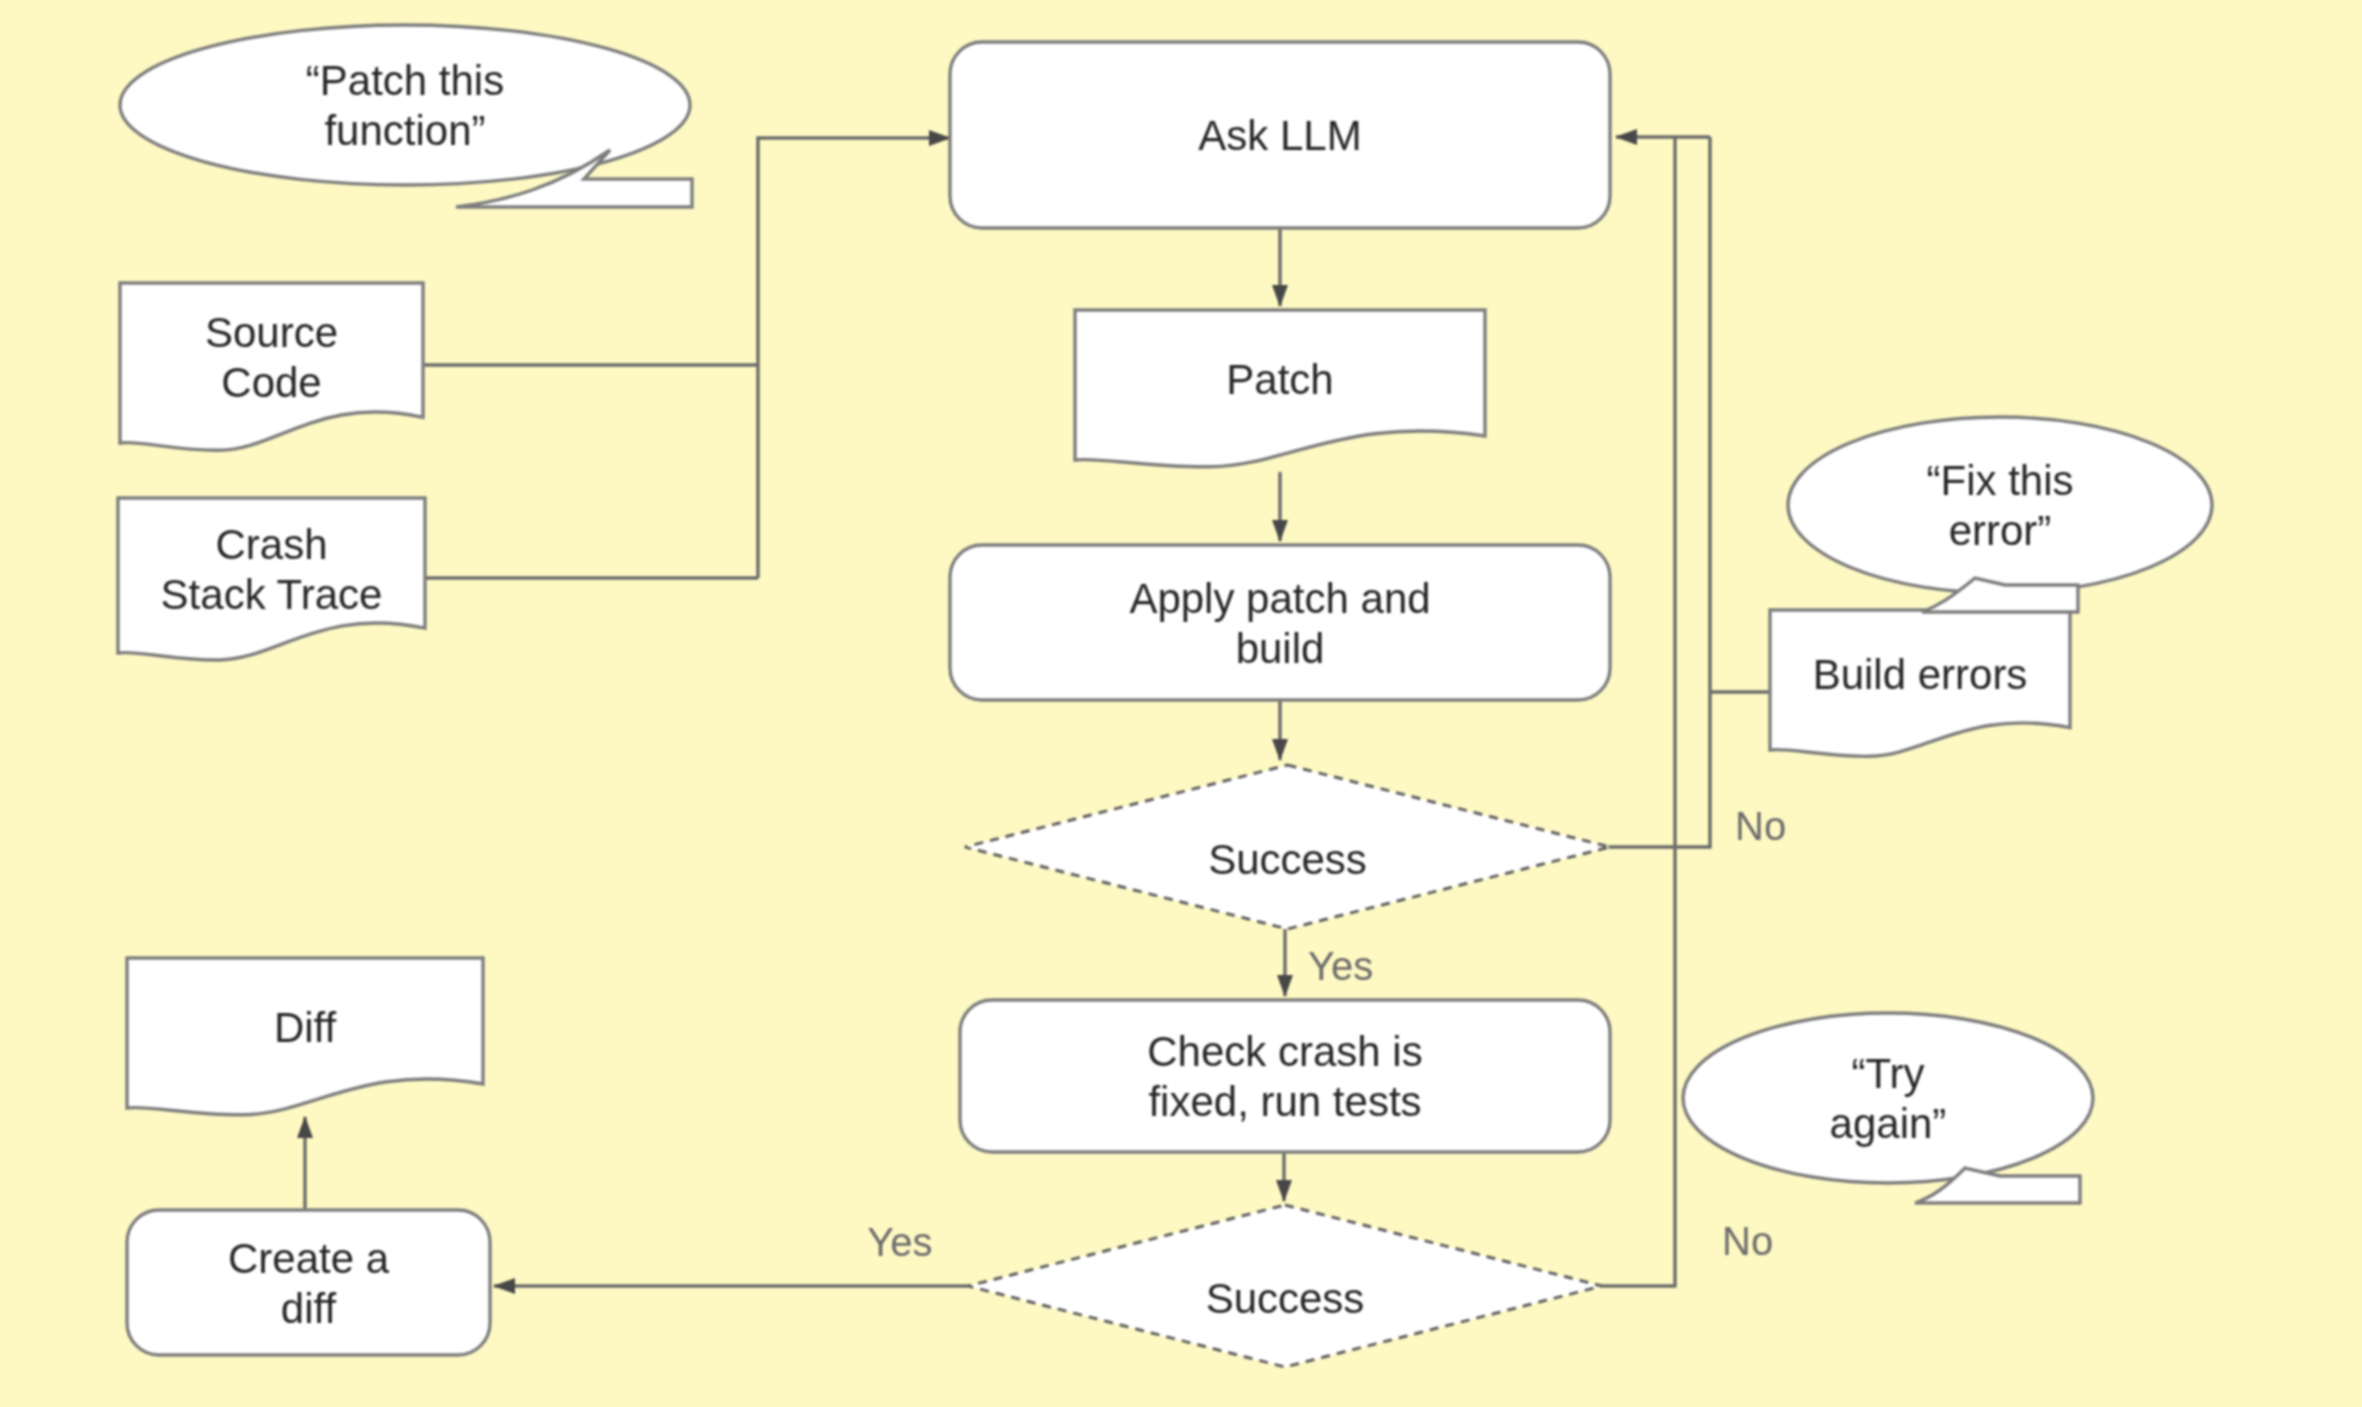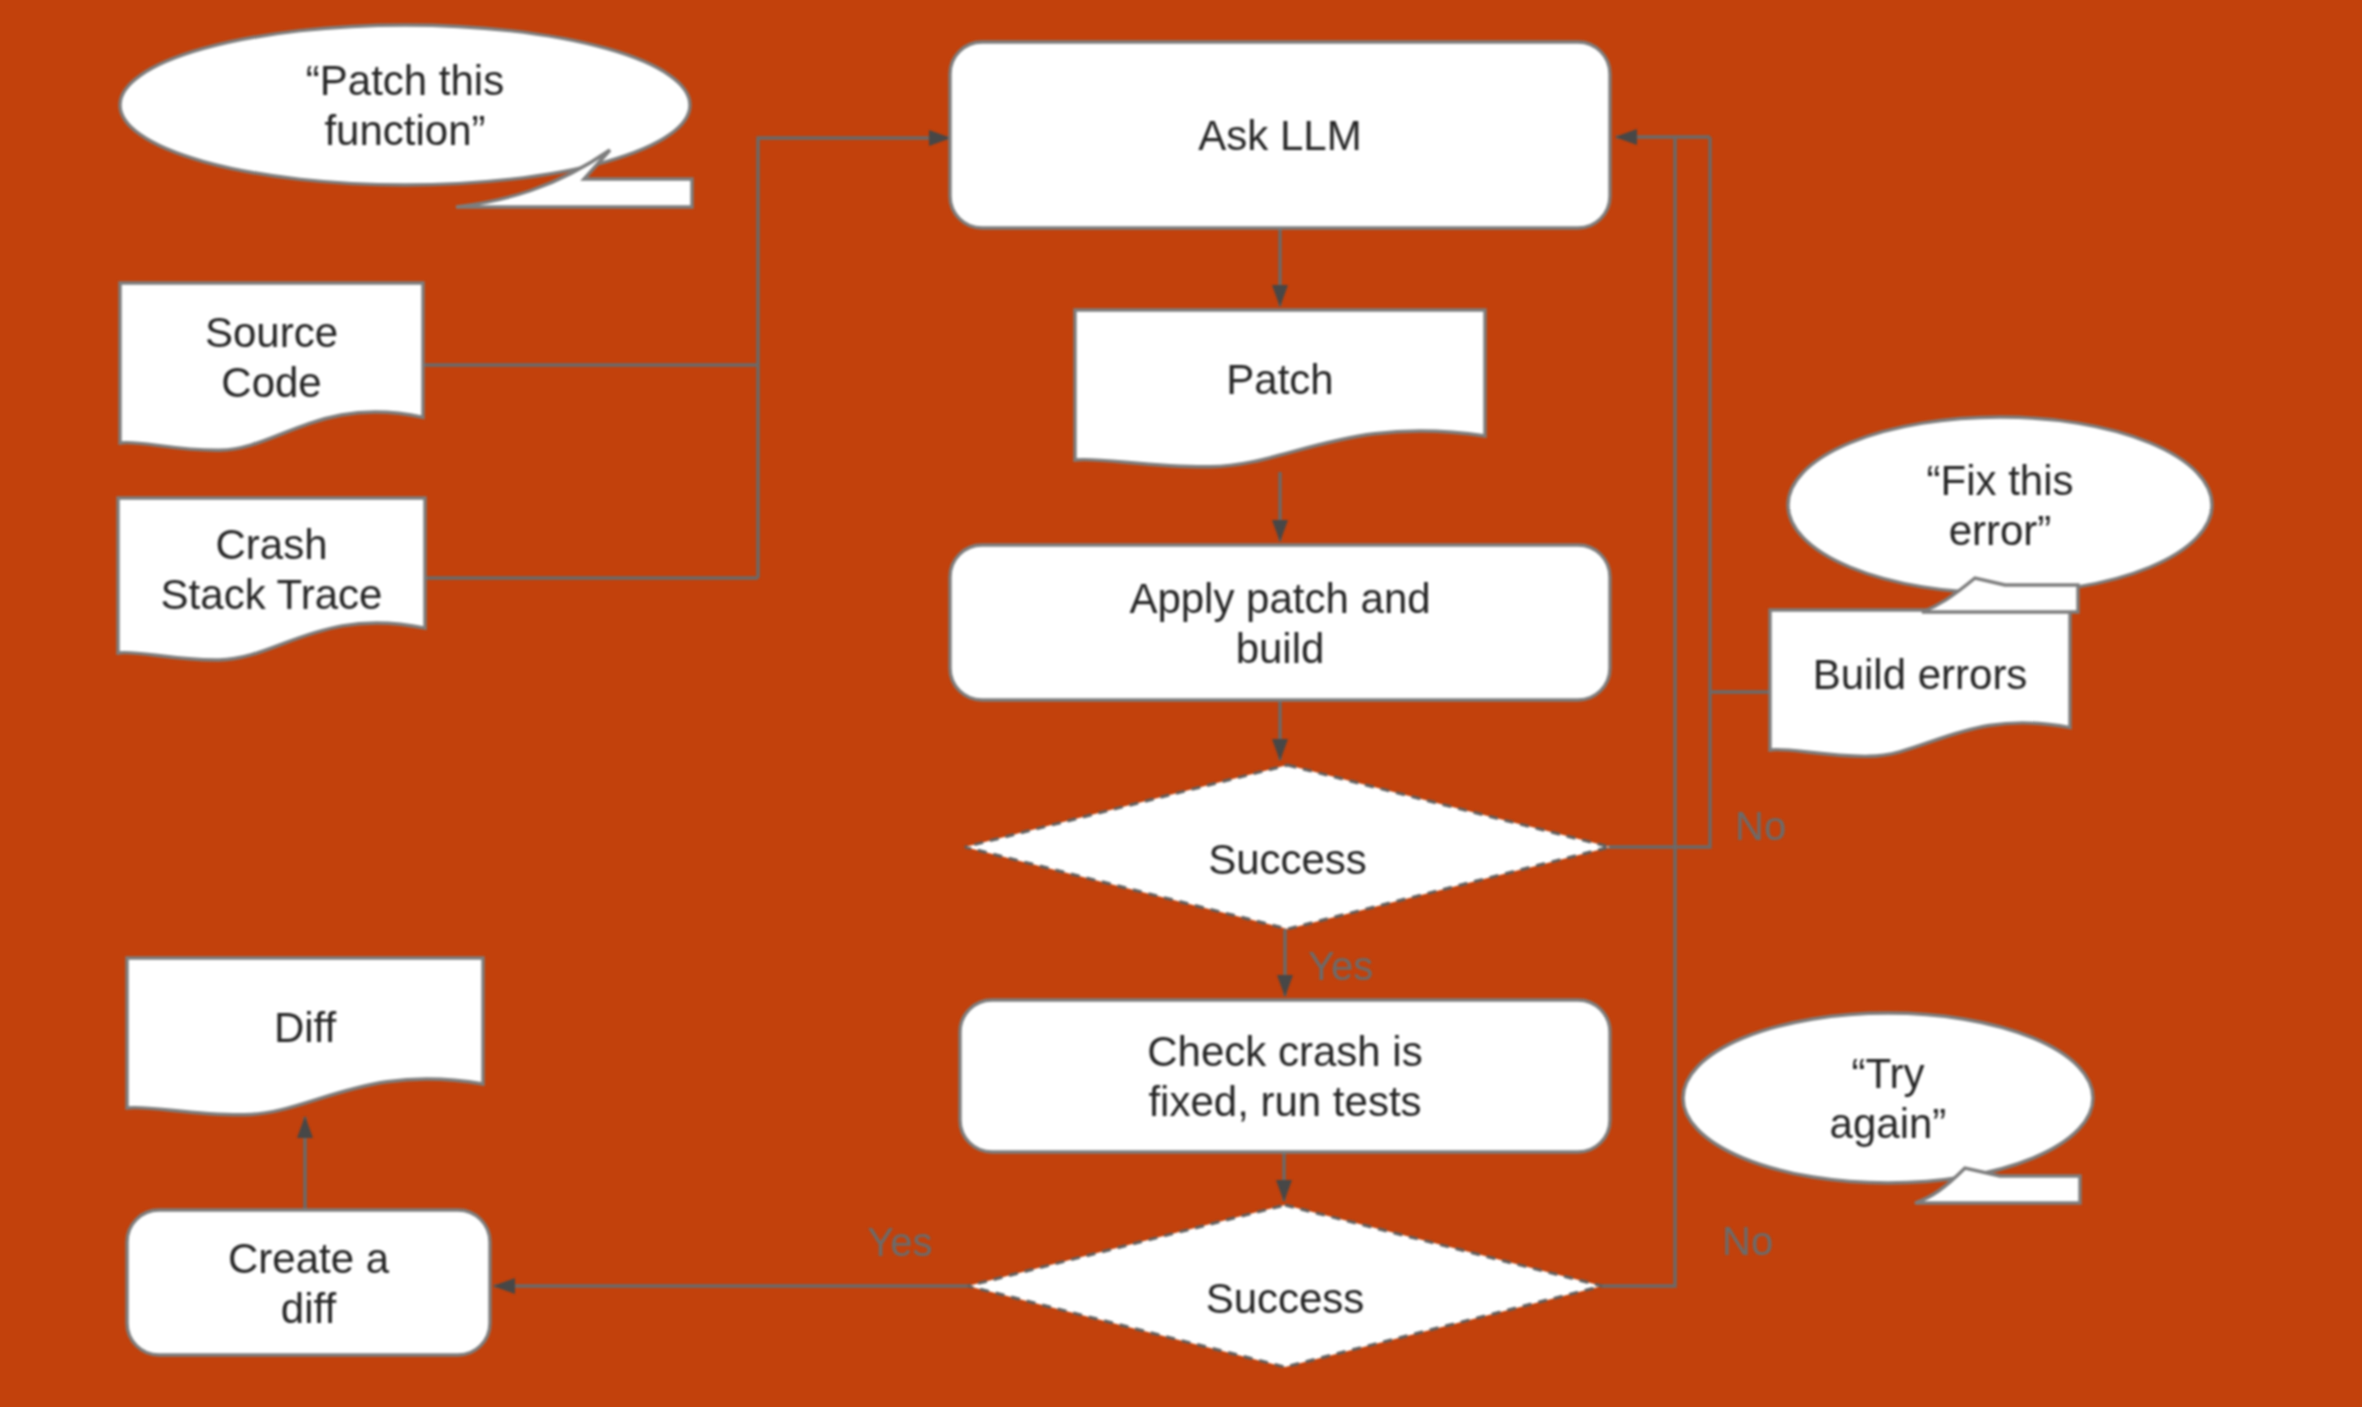--- a/index.html
+++ b/index.html
@@ -8,21 +8,21 @@
     background: #ffffff;
     width: 2362px;
     height: 1407px;
     overflow: hidden;
     font-family: "Liberation Sans", sans-serif;
   }
   .stage {
     position: relative;
     width: 2362px;
     height: 1407px;
-    background: #c2410c;
+    background: #fef9c3;
   }
   svg.canvas {
     display: block;
     width: 2362px;
     height: 1407px;
     filter: blur(0.9px);
   }
   .shape {
     fill: #ffffff;
     stroke: #7d7d7d;

